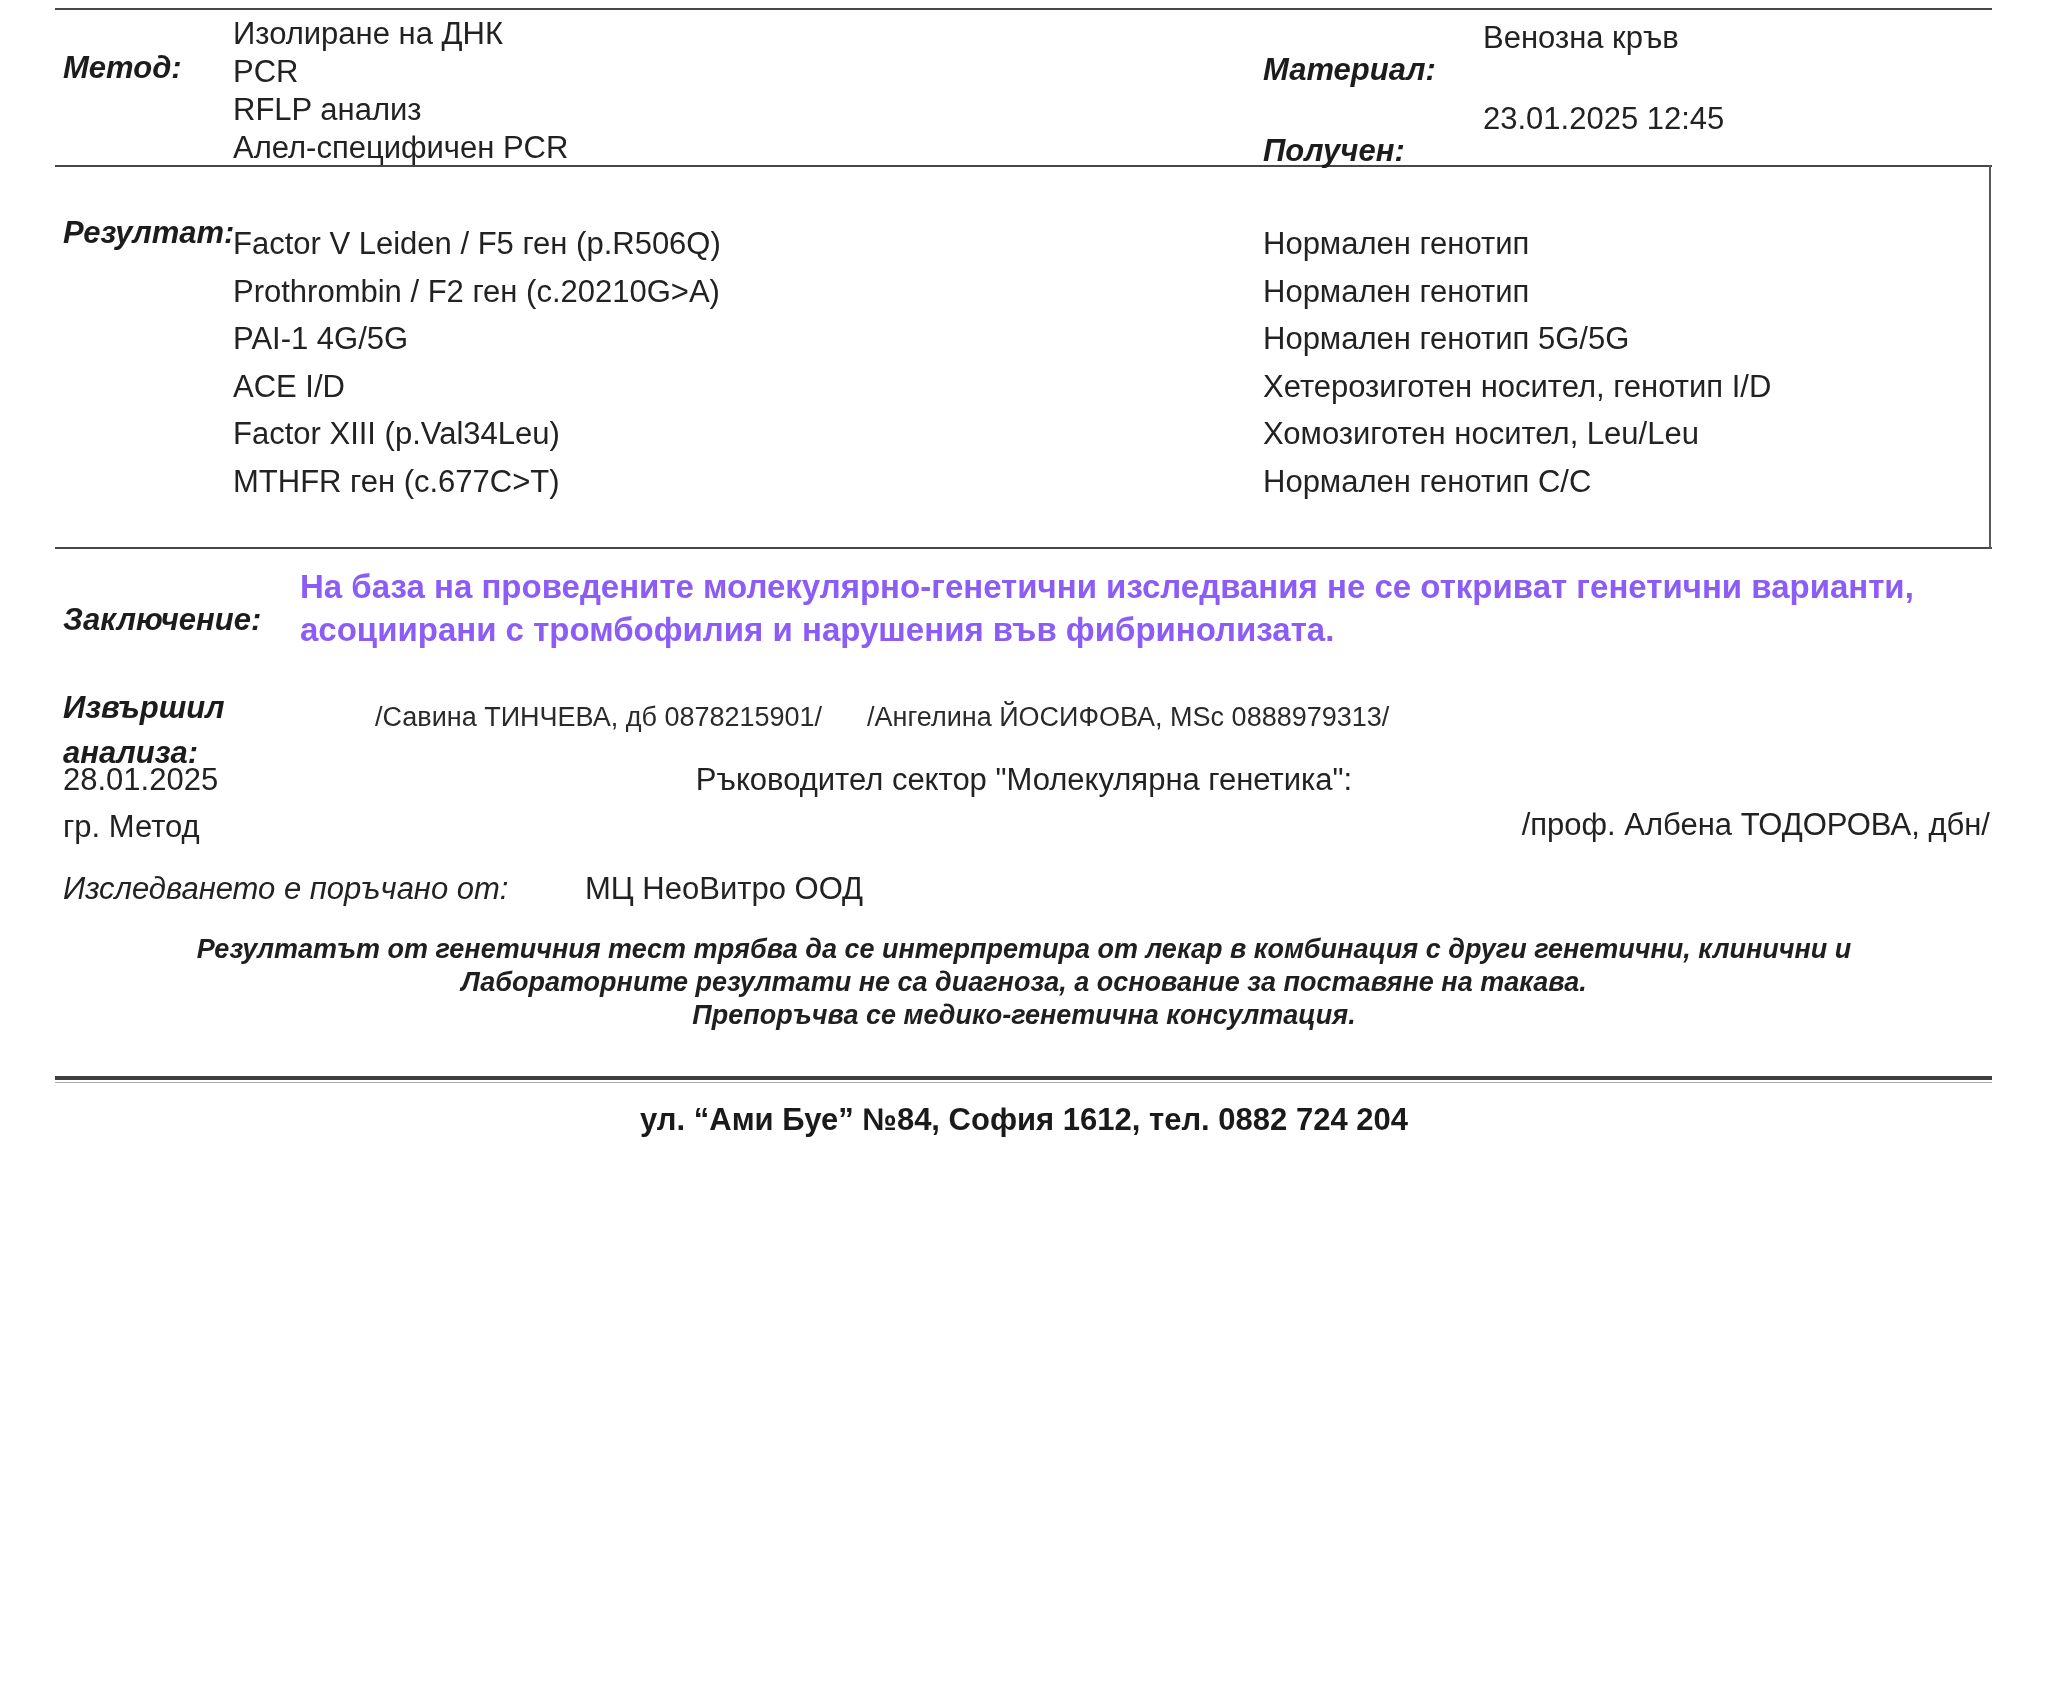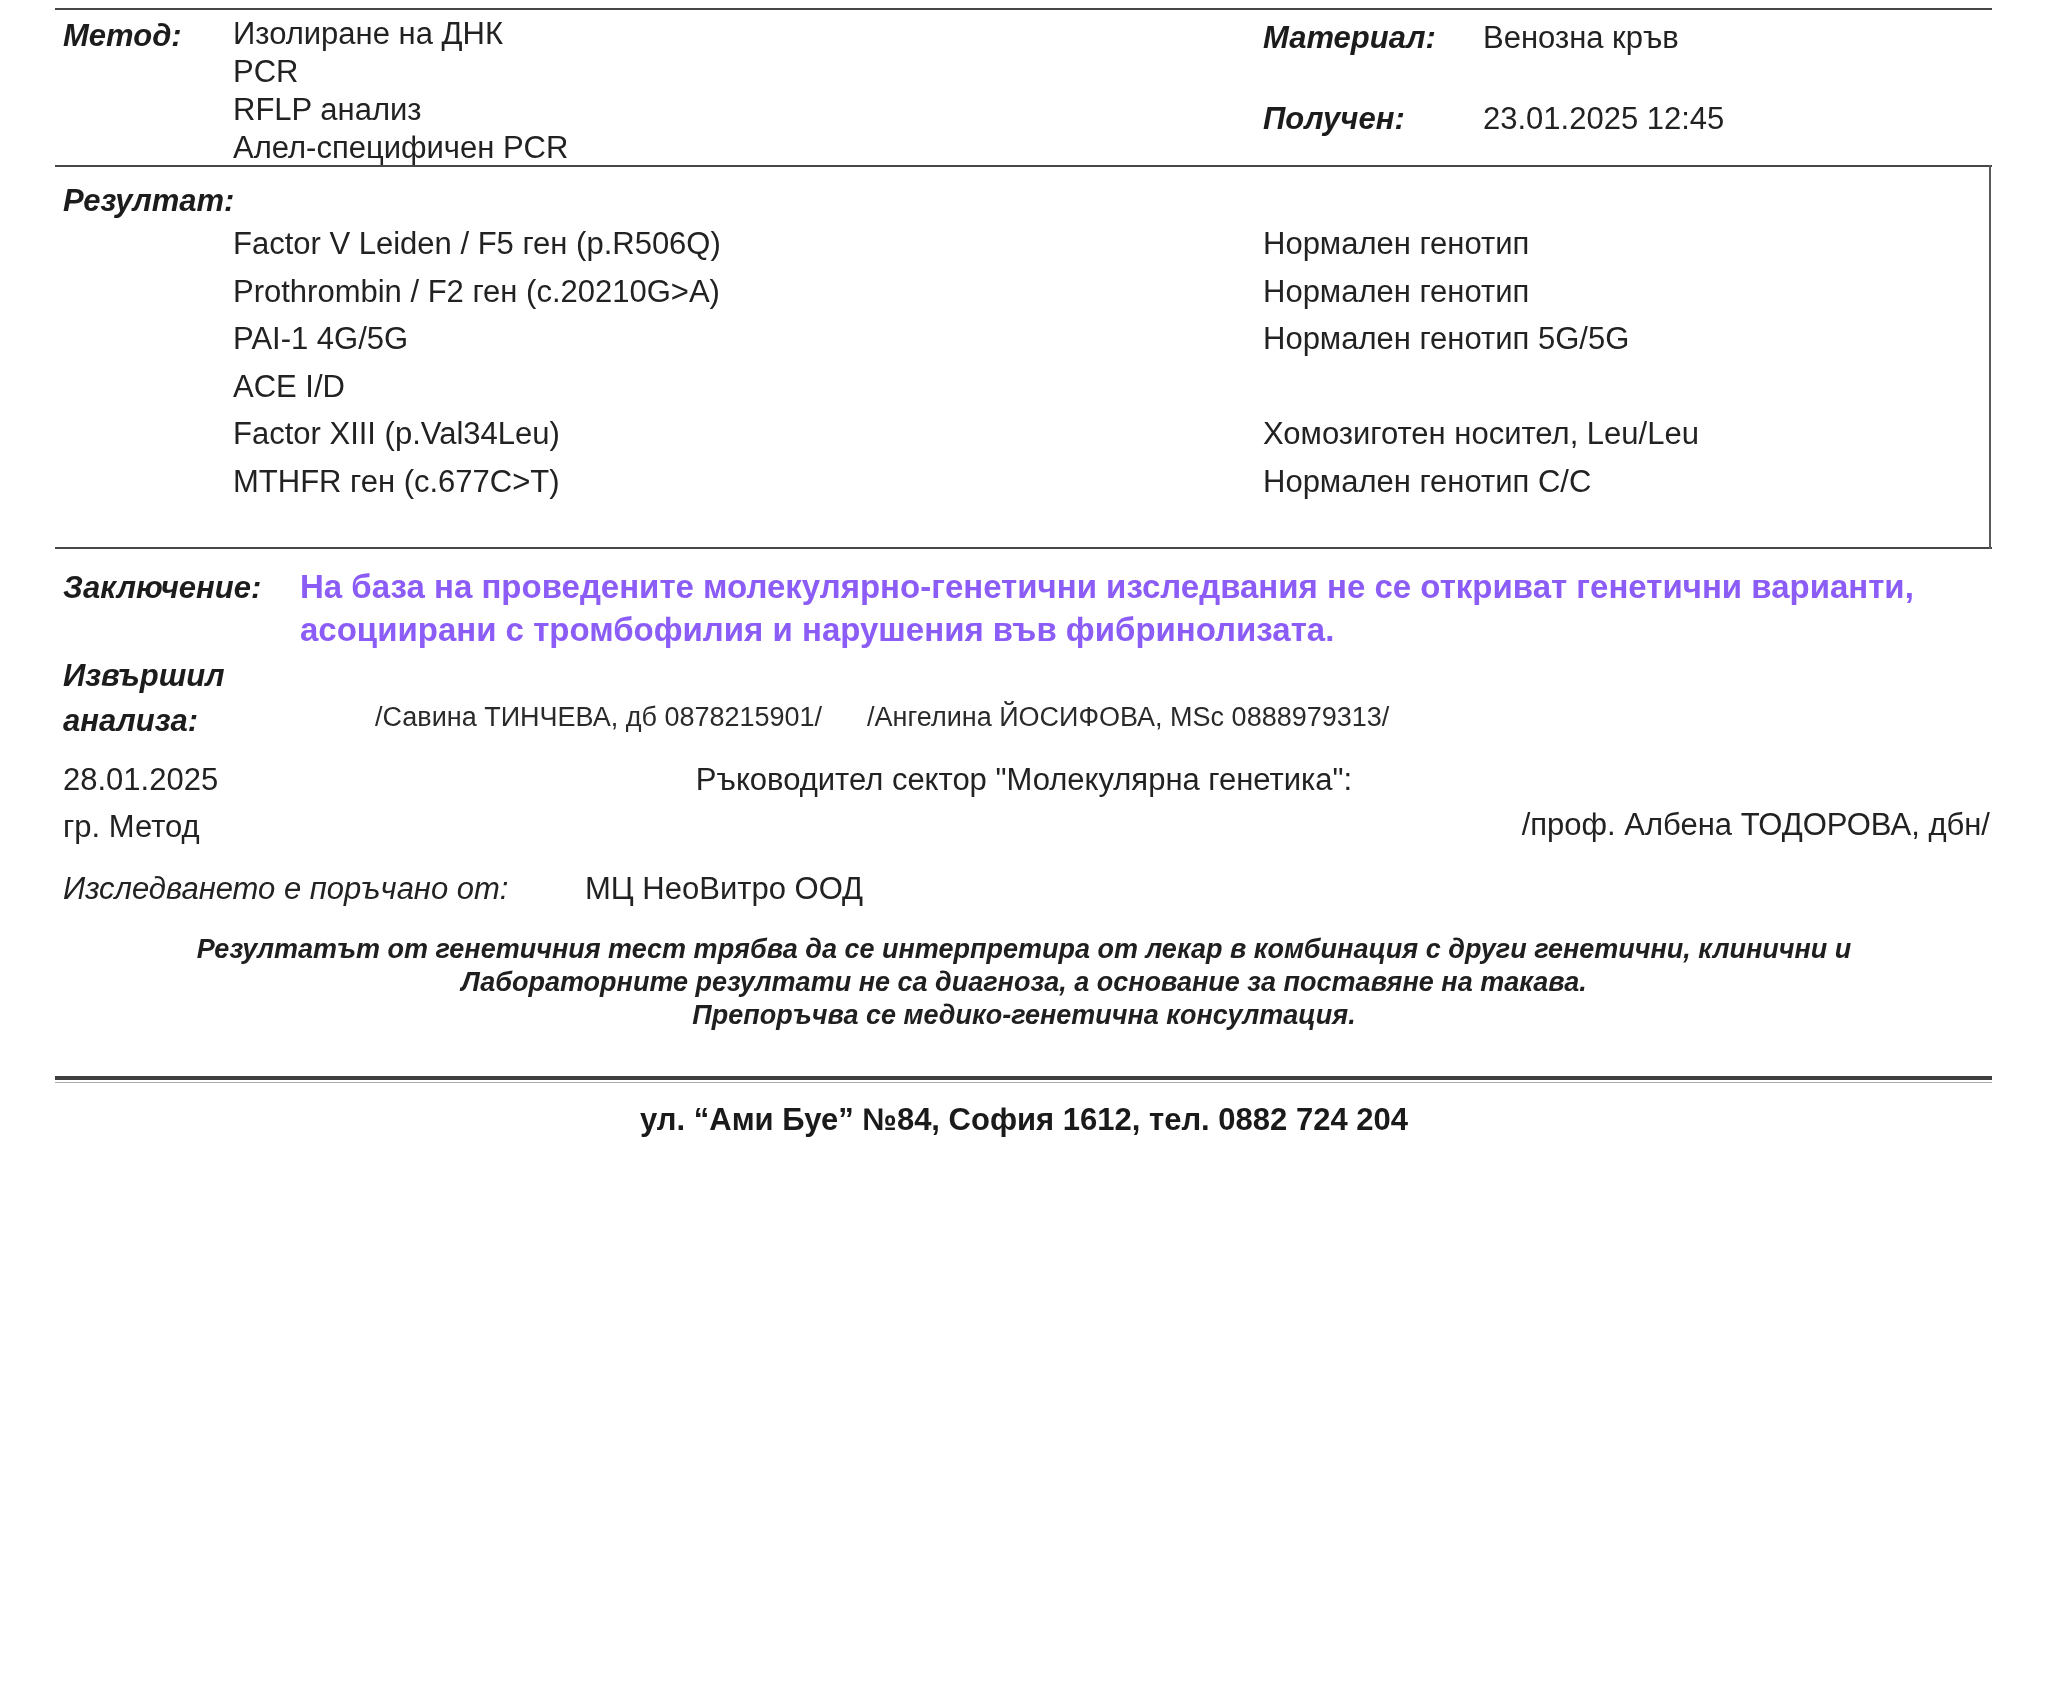--- a/index.html
+++ b/index.html
@@ -5,21 +5,21 @@
   html,body{margin:0;padding:0;background:#ffffff;}
   .page{
     position:relative;
     width:2048px;height:1683px;
     background:#ffffff;
     font-family:"Liberation Sans","DejaVu Sans",sans-serif;
     color:#222222;
     overflow:hidden;
   }
   .t{position:absolute;font-size:31px;line-height:36px;white-space:nowrap;color:#222222;}
-  .lbl{font-weight:bold;font-style:italic;color:#1c1c1c;}
+  .lbl{font-weight:bold;font-style:italic;color:#1c1c1c;margin-top:32px;}
   .rule{position:absolute;background:#474747;height:2px;}
   
   .rule-top{left:55px;top:8px;width:1937px;}
   .rule-method{left:55px;top:165px;width:1937px;}
   .rule-results-bottom{left:55px;top:547px;width:1937px;}
   .results-right-border{position:absolute;left:1989px;top:165px;width:2px;height:384px;background:#5a5a5a;}
   
   .method-label{left:63px;top:18px;}
   .method-item{left:233px;}
   .m1{top:16px}.m2{top:54px}.m3{top:92px}.m4{top:130px}
@@ -80,20 +80,21 @@
 
   <div class="t lbl results-label">Резултат:</div>
 
   <div class="t test r1">Factor V Leiden / F5 ген (p.R506Q)</div>
   <div class="t value r1">Нормален генотип</div>
   <div class="t test r2">Prothrombin / F2 ген (c.20210G&gt;A)</div>
   <div class="t value r2">Нормален генотип</div>
   <div class="t test r3">PAI-1 4G/5G</div>
   <div class="t value r3">Нормален генотип 5G/5G</div>
   <div class="t test r4">ACE I/D</div>
+  <div class="t value r4">Хетерозиготен носител, генотип I/D</div>
   <div class="t test r5">Factor XIII (p.Val34Leu)</div>
   <div class="t value r5">Хомозиготен носител, Leu/Leu</div>
   <div class="t test r6">MTHFR ген (c.677C&gt;T)</div>
   <div class="t value r6">Нормален генотип C/C</div>
 
   <div class="t lbl conclusion-label">Заключение:</div>
   <div class="t conclusion-text">На база на проведените молекулярно-генетични изследвания не се откриват генетични варианти, асоциирани с тромбофилия и нарушения във фибринолизата.</div>
 
   <div class="t lbl performed-l1">Извършил</div>
   <div class="t lbl performed-l2">анализа:</div>

